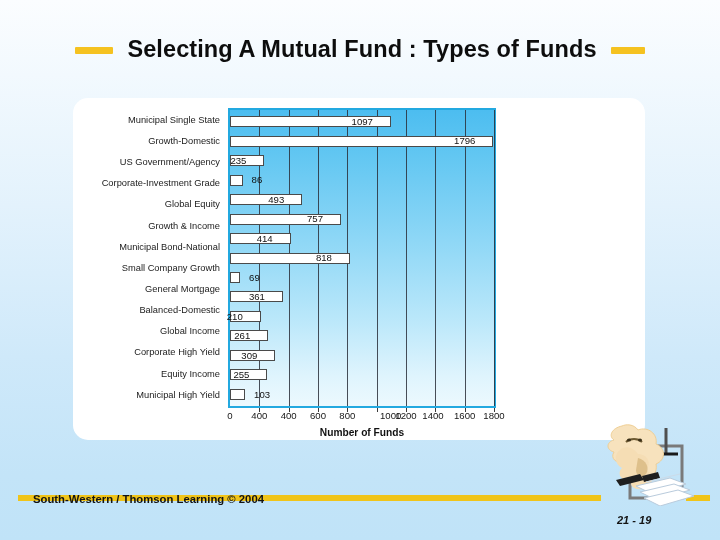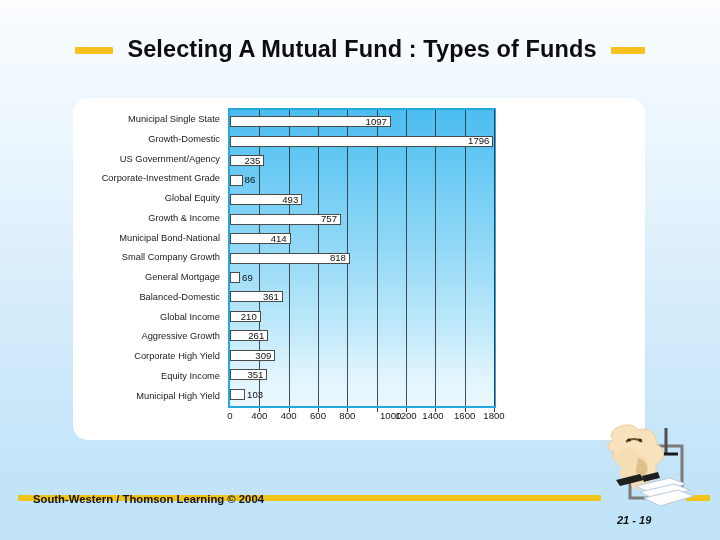--- a/index.html
+++ b/index.html
@@ -130,28 +130,28 @@
     display: flex;
     align-items: center;
     justify-content: flex-end;
     position: relative;
     flex: none;
   }
   .bar-value {
     font-size: 9.6px;
     color: #111111;
     line-height: 1;
-    padding-right: 3px;
+    padding-right: 17px;
     white-space: nowrap;
   }
   .bar.outside .bar-value {
     position: absolute;
     left: 100%;
     padding-right: 0;
-    padding-left: 3px;
+    padding-left: 10px;
   }
 
   
   .tick-marks {
     position: absolute;
     left: 155px;
     top: 310px;
     width: 268px;
     height: 4px;
   }
@@ -255,21 +255,20 @@
         <div class="cat-label">Growth-Domestic</div>
         <div class="cat-label">US Government/Agency</div>
         <div class="cat-label">Corporate-Investment Grade</div>
         <div class="cat-label">Global Equity</div>
         <div class="cat-label">Growth &amp; Income</div>
         <div class="cat-label">Municipal Bond-National</div>
         <div class="cat-label">Small Company Growth</div>
         <div class="cat-label">General Mortgage</div>
         <div class="cat-label">Balanced-Domestic</div>
         <div class="cat-label">Global Income</div>
-        <div class="cat-label">Aggressive Growth</div>
         <div class="cat-label">Corporate High Yield</div>
         <div class="cat-label">Equity Income</div>
         <div class="cat-label">Municipal High Yield</div>
       </div>
 
     <div class="plot">
       <div class="gridlines" id="gridlines">
           <div class="gridline" style="left: 29.3333px;"></div>
           <div class="gridline" style="left: 58.6667px;"></div>
           <div class="gridline" style="left: 88px;"></div>
@@ -341,21 +340,21 @@
               <span class="bar-value">261</span>
             </div>
           </div>
           <div class="bar-row">
             <div class="bar" style="width: 45.32px; background: rgb(255, 255, 255); border-color: rgb(74, 74, 74);">
               <span class="bar-value">309</span>
             </div>
           </div>
           <div class="bar-row">
             <div class="bar" style="width: 37.4px; background: rgb(255, 255, 255); border-color: rgb(74, 74, 74);">
-              <span class="bar-value">351</span>
+              <span class="bar-value">255</span>
             </div>
           </div>
           <div class="bar-row">
             <div class="bar outside" style="width: 15.1067px; background: rgb(255, 255, 255); border-color: rgb(74, 74, 74);">
               <span class="bar-value">103</span>
             </div>
           </div>
         </div>
     </div>
 
@@ -375,20 +374,21 @@
         <div class="tick-label" style="left: 31.3333px;">400</div>
         <div class="tick-label" style="left: 60.6667px;">400</div>
         <div class="tick-label" style="left: 90px;">600</div>
         <div class="tick-label" style="left: 119.333px;">800</div>
         <div class="tick-label" style="left: 148.667px; margin-left: 14px;">1000</div>
         <div class="tick-label" style="left: 178px;">1200</div>
         <div class="tick-label" style="left: 205px;">1400</div>
         <div class="tick-label" style="left: 236.667px;">1600</div>
         <div class="tick-label" style="left: 266px;">1800</div>
       </div>
+    <div class="axis-title">Number of Funds</div>
   </div>
 </div>
 
 <div class="footer-line"></div>
 <div class="footer-dash-right"></div>
 <div class="footer-text">South-Western / Thomson Learning © 2004</div>
 <div class="slide-number">21 - 19</div>
 
 <div class="clipart">
   <svg viewBox="0 0 104 82" width="104" height="82" xmlns="http://www.w3.org/2000/svg">

